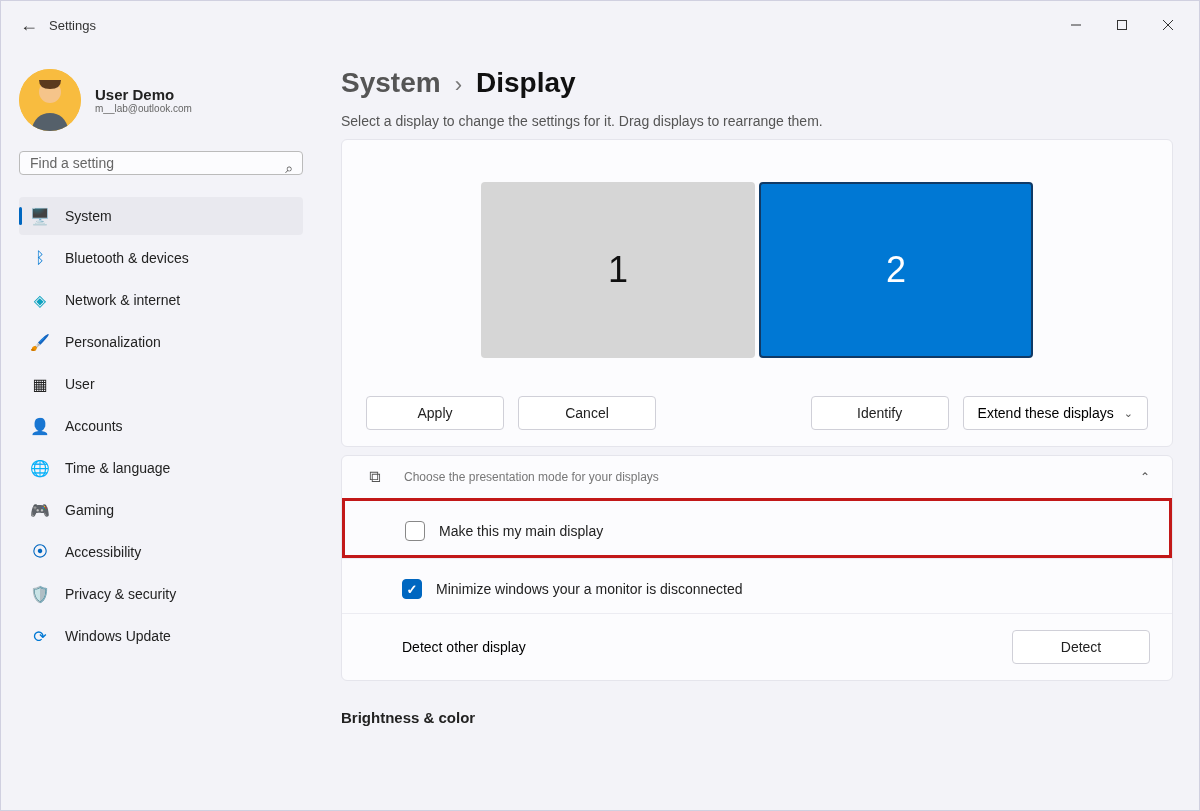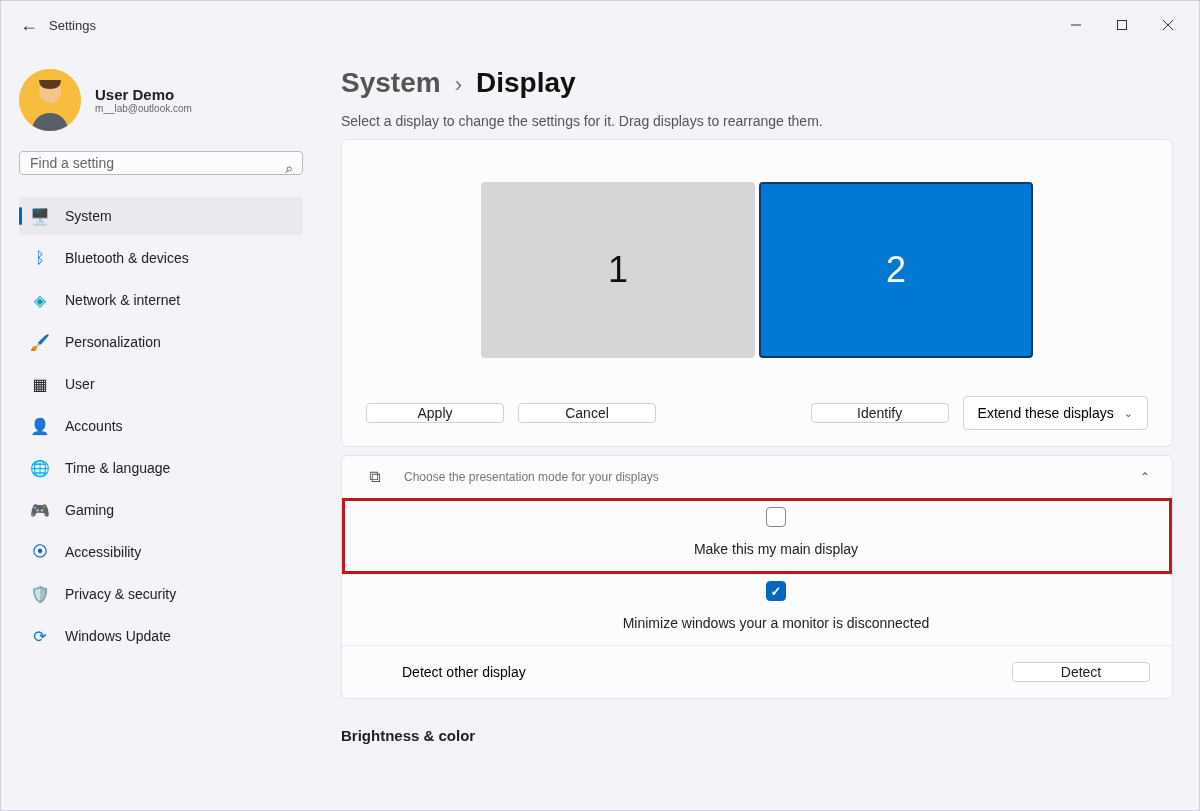--- a/index.html
+++ b/index.html
@@ -48,34 +48,34 @@
 
 
 .card { background: #fcfcfe; border: 1px solid #e5e5ec; border-radius: 6px; margin-bottom: 8px; }
 .arrange-card { padding: 12px 12px; }
 .display-stage { height: 236px; display: flex; align-items: center; justify-content: center; gap: 4px; }
 .monitor { height: 176px; border-radius: 4px; display: flex; align-items: center; justify-content: center; font-size: 36px; }
 .monitor-1 { width: 274px; background: #d6d6d6; color: #111; }
 .monitor-2 { width: 274px; background: #0078d4; color: #fff; border: 2px solid #103a66; }
 
 .arrange-actions { display: flex; gap: 14px; align-items: center; margin-top: 8px; padding: 0 12px 4px; }
-.btn { height: 20px; border: 1px solid #d0d0d8; background: #fff; border-radius: 4px; font-size: 14px; color: #222; padding: 0 22px; cursor: pointer; }
+.btn { height: 34px; border: 1px solid #d0d0d8; background: #fff; border-radius: 4px; font-size: 14px; color: #222; padding: 0 22px; cursor: pointer; }
 .btn-wide { min-width: 138px; }
 .spacer { flex: 1; }
 .dropdown { display: flex; align-items: center; gap: 10px; border: 1px solid #d0d0d8; background: #fff; border-radius: 4px; height: 34px; padding: 0 14px; font-size: 14px; cursor: pointer; }
 .chev { font-size: 11px; color: #555; }
 
 
 .section-header { display: flex; align-items: center; gap: 18px; padding: 12px 22px; }
 .section-icon { width: 22px; text-align: center; font-size: 16px; color: #555; }
 .section-titles .st-title { font-size: 14px; color: #222; }
 .section-titles .st-sub { font-size: 12px; color: #777; }
 .sh-chev { margin-left: auto; font-size: 12px; color: #555; }
 
-.row { display: flex; align-items: center; gap: 14px; padding: 6px 22px 14px 60px; border-top: 1px solid #ececf2; font-size: 14px; color: #222; flex-direction: column; }
+.row { display: flex; align-items: center; gap: 14px; padding: 20px 22px 14px 60px; border-top: 1px solid #ececf2; font-size: 14px; color: #222; }
 .row .lbl { flex: 1; }
 .red-highlight { border: 3px solid #c21818; }
 
 .checkbox { width: 20px; height: 20px; border: 1.5px solid #888; border-radius: 4px; display: inline-flex; align-items: center; justify-content: center; background: #fff; }
 .checkbox.checked { background: #0067c0; border-color: #0067c0; color: #fff; }
 .checkbox.checked::after { content: "✓"; font-size: 13px; font-weight: 700; line-height: 1; }
 
 .row-detect { display: flex; align-items: center; padding: 16px 22px 16px 60px; border-top: 1px solid #ececf2; font-size: 14px; }
 .row-detect .lbl { flex: 1; }
 

